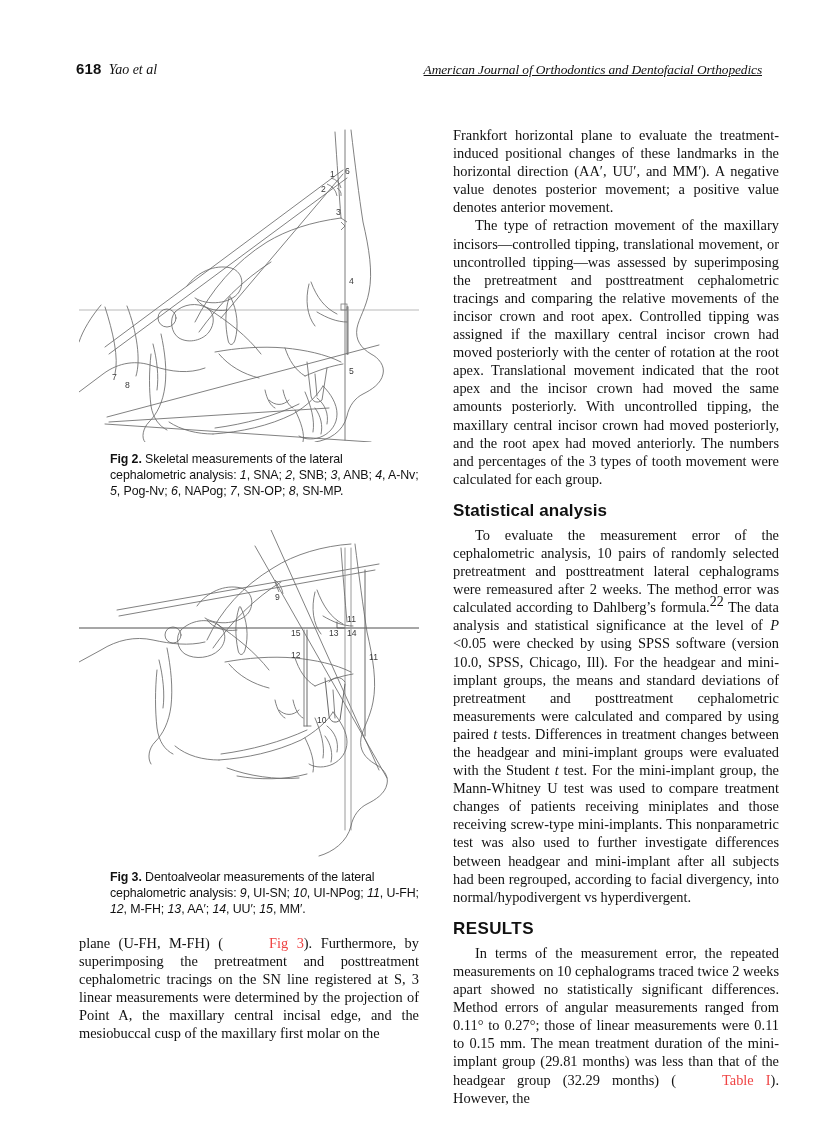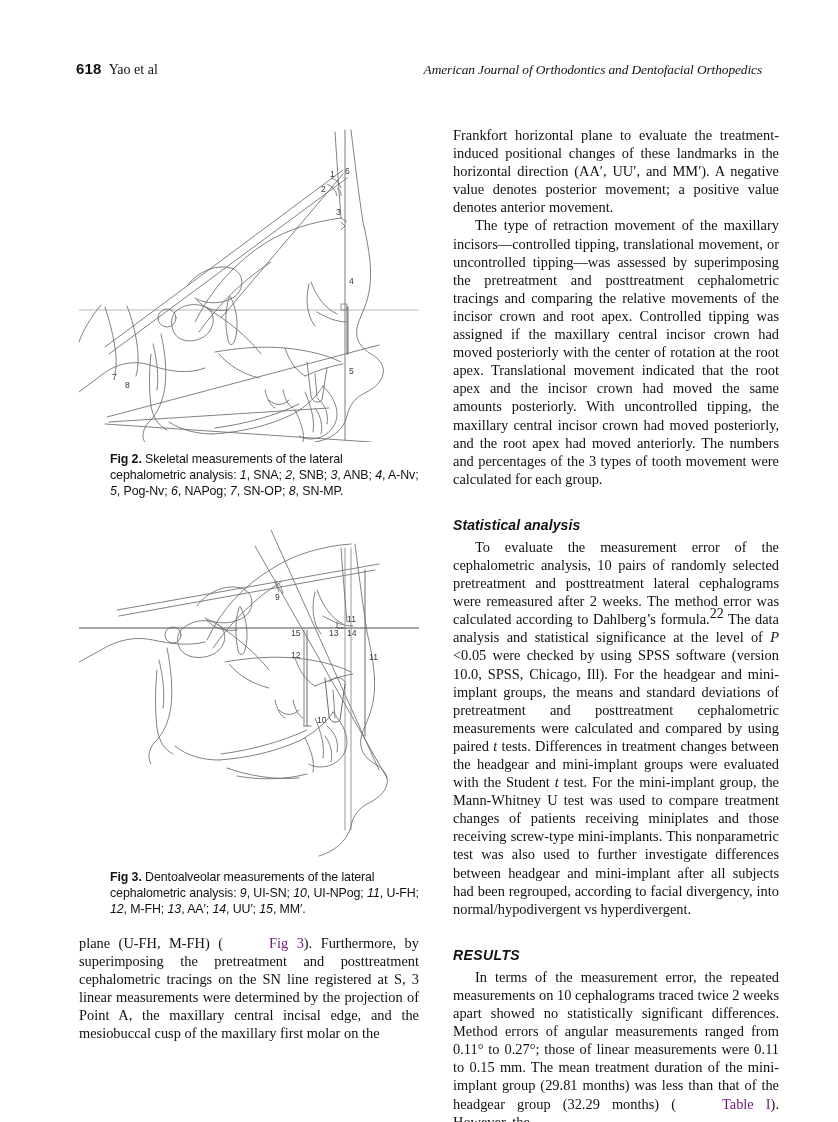--- a/index.html
+++ b/index.html
@@ -30,33 +30,35 @@
     top: 0;
     font-size: 13.5px;
   }
   #rh-page-number {
     font-weight: bold;
     font-family: "Liberation Sans", sans-serif;
     font-size: 15px;
     letter-spacing: 0.2px;
   }
   #rh-authors {
+    font-style: italic;
     font-family: "Liberation Serif", serif;
     font-size: 14px;
     margin-left: 7px;
   }
   #rh-right {
     position: absolute;
     right: 0;
     top: 0;
     text-align: right;
     font-style: italic;
     font-size: 13.4px;
     line-height: 19px;
     letter-spacing: -0.1px;
+    text-decoration: underline;
   }
   #rh-journal { display: block; }
   #rh-issue { display: block; }
 
   
   #col-left {
     position: absolute;
     left: 79px;
     top: 122px;
     width: 340px;
@@ -76,32 +78,31 @@
     text-align: justify;
     text-justify: inter-word;
     hyphens: none;
     text-indent: 22px;
   }
   p.body.noindent { text-indent: 0; }
   p.body + p.body { margin-top: 0px; }
 
   h3.section {
     font-family: "Liberation Sans", sans-serif;
-    font-size: 14px;
+    font-size: 17px;
     font-weight: bold;
-    margin: 29px 0 5px 0;
+    margin: 13px 0 5px 0;
     letter-spacing: 0.1px;
-    font-style: italic;
   }
   h3.section.caps {
     letter-spacing: 0.4px;
   }
 
   a.xref, .xref {
-    color: #701a75;
+    color: #ef4444;
     text-decoration: none;
     margin-left: 46px;
   }
   .sup {
     font-size: 14px;
     vertical-align: super;
     line-height: 0;
   }
   .ital { font-style: italic; }
 

